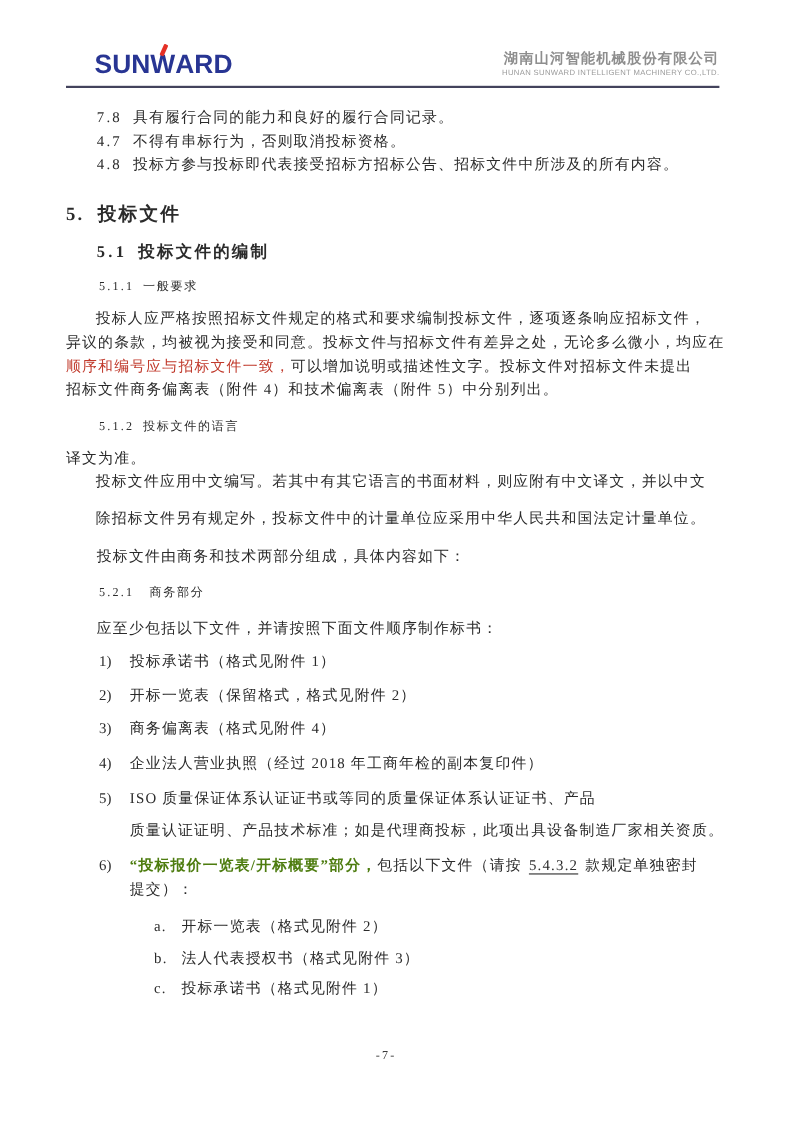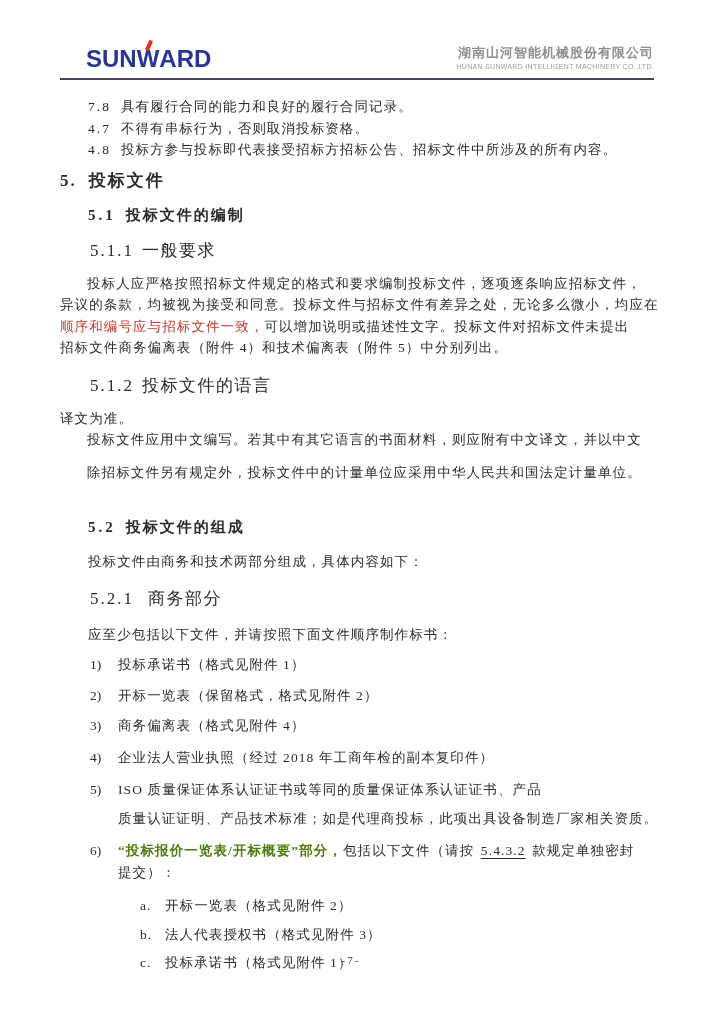--- a/index.html
+++ b/index.html
@@ -40,25 +40,25 @@
   .company-en {
     font-family:"Liberation Sans","DejaVu Sans",sans-serif;
     font-size:7px; letter-spacing:0.3px; color:#9a9a9a; margin-top:2px;
   }
   
   .content { position:absolute; top:90px; left:60px; right:48px; }
   .t { font-size:13.5px; letter-spacing:1.1px; line-height:21.5px; white-space:nowrap; }
   .intro { margin-top:6px; }
   .intro-line { padding-left:28px; }
   .intro-line .num { margin-right:10px; letter-spacing:2px; }
-  .h5 { margin-top:8px; font-size:17px; font-weight:bold; letter-spacing:2px; }
+  .h5 { margin-top:22px; font-size:17px; font-weight:bold; letter-spacing:2px; }
   .h5 .num { margin-right:12px; }
   .h51 { margin-top:14px; padding-left:28px; font-size:15px; font-weight:600; letter-spacing:2px; }
   .h51 .num { margin-right:10px; letter-spacing:3px; }
-  .h511 { margin-top:14px; padding-left:30px; font-size:17px; letter-spacing:1.5px;font-family:Liberation Serif, serif; }
+  .h511 { margin-top:14px; padding-left:30px; font-size:11px; letter-spacing:1.5px;font-family:Liberation Serif, serif; }
   .h511 .num { margin-right:8px; letter-spacing:2px; }
   .para { margin-top:11px; }
   .pline { }
   .pline.indent { text-indent:2em; }
   .red { color:#c0392b; }
   .gap-big { margin-top:35px; }
   .plain-line { margin-top:14px; }
   
   .list-item { margin-top:9px; display:flex; }
   .list-item .num { width:28px; flex:none; margin-left:30px; letter-spacing:0; }
@@ -130,23 +130,20 @@
 
     <div class="para">
       <div class="pline t">译文为准。</div>
       <div class="pline t indent">投标文件应用中文编写。若其中有其它语言的书面材料，则应附有中文译文，并以中文</div>
     </div>
 
     <div class="para">
       <div class="pline t indent">除招标文件另有规定外，投标文件中的计量单位应采用中华人民共和国法定计量单位。</div>
     </div>
 
-    <div class="h51 gap-big">
-      <span class="num">5.2</span><span>投标文件的组成</span>
-    </div>
 
     <div class="pline t plain-line" style="padding-left:28px;">投标文件由商务和技术两部分组成，具体内容如下：</div>
 
     <div class="h511">
       <span class="num">5.2.1</span><span style="margin-left:6px;">商务部分</span>
     </div>
 
     <div class="pline t plain-line" style="padding-left:28px;">应至少包括以下文件，并请按照下面文件顺序制作标书：</div>
 
     <div class="list">

